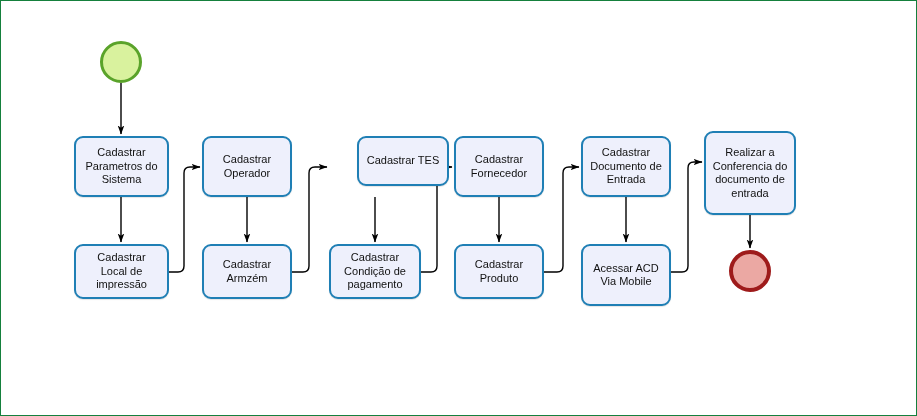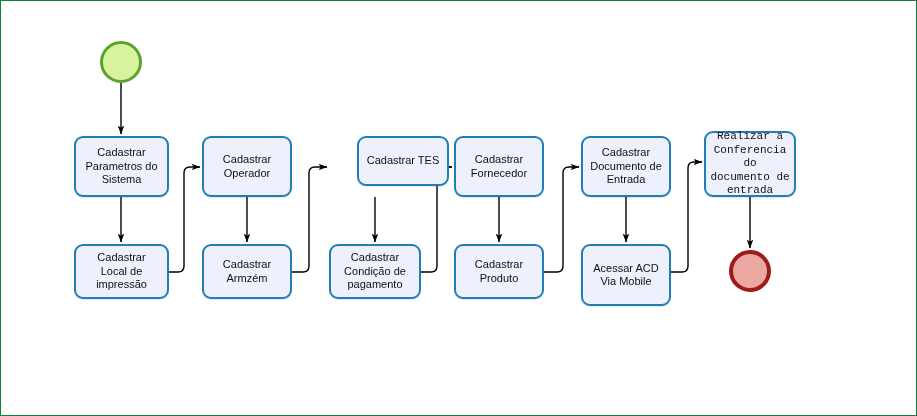--- a/index.html
+++ b/index.html
@@ -133,21 +133,21 @@
     <span class="label">Cadastrar
 Documento de
 Entrada</span>
   </div>
 
   <div class="task" style="left:580px; top:243px; width:90px; height:62px;">
     <span class="label">Acessar ACD
 Via Mobile</span>
   </div>
 
-  <div class="task" style="left:703px; top:130px; width:92px; height:66px;font-family:Liberation Mono, monospace;">
+  <div class="task" style="left:703px; top:130px; width:92px; height:84px;">
     <span class="label">Realizar a
 Conferencia do
 documento de
 entrada</span>
   </div>
 
   <div class="event event-end" style="left:728px; top:249px; width:42px; height:42px;"></div>
 </div>
 
 </body></html>

